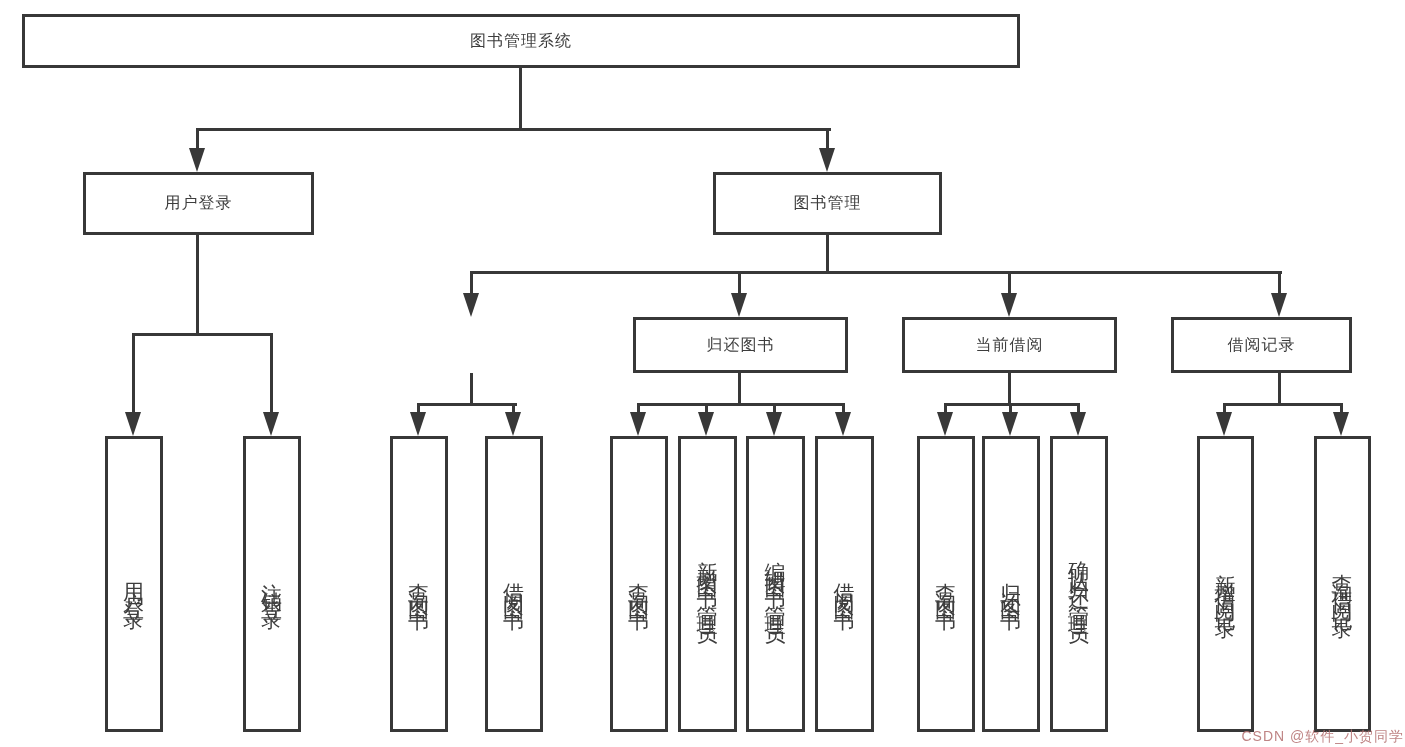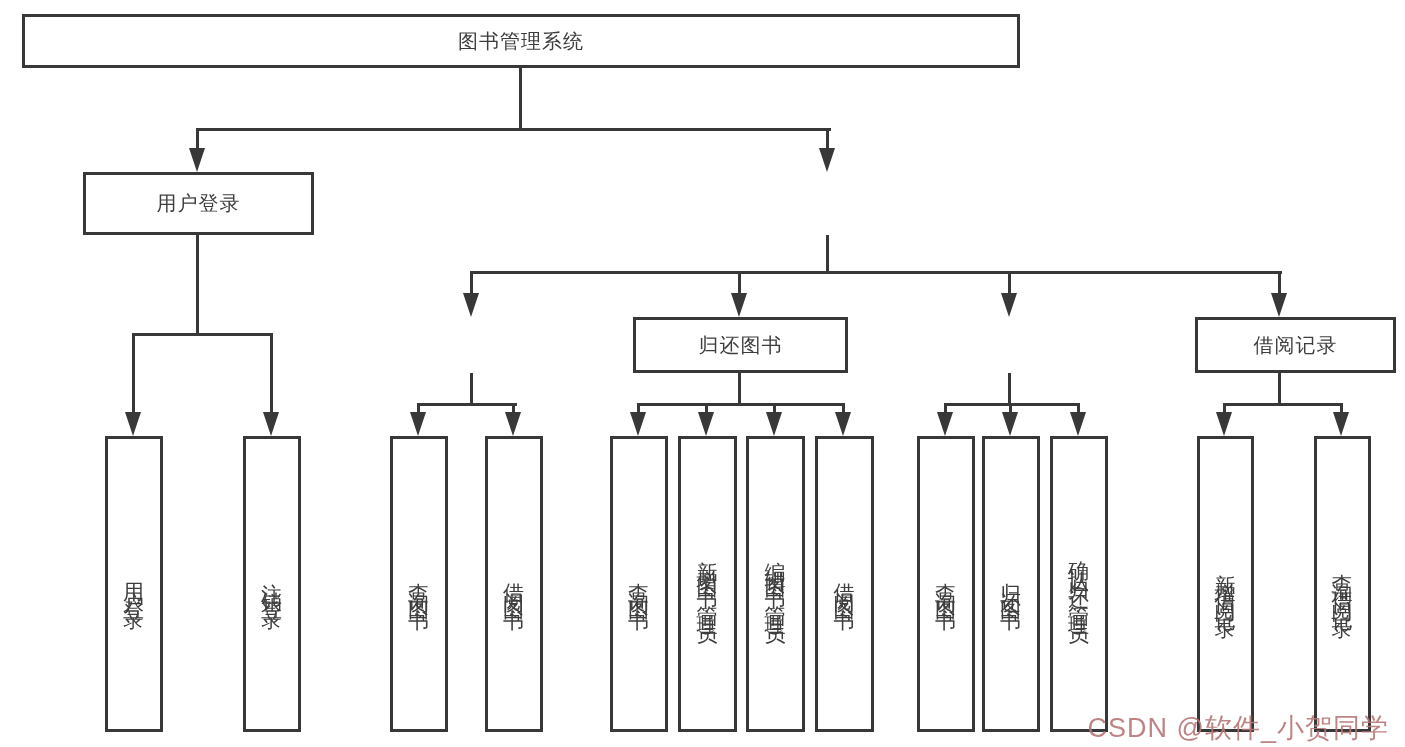--- a/index.html
+++ b/index.html
@@ -13,21 +13,21 @@
   }
   .node {
     position: absolute;
     box-sizing: border-box;
     border: 3px solid var(--line, #383838);
     background: #ffffff;
     display: flex;
     align-items: center;
     justify-content: center;
     color: var(--text, #3d3d3d);
-    font-size: 20px;
+    font-size: 16px;
     letter-spacing: 1px;
   }
   .vnode {
     position: absolute;
     box-sizing: border-box;
     border: 3px solid var(--line, #383838);
     background: #ffffff;
     display: flex;
     align-items: center;
     justify-content: center;
@@ -48,23 +48,23 @@
   .arrow {
     position: absolute;
     width: 0;
     height: 0;
     border-left: 8px solid transparent;
     border-right: 8px solid transparent;
     border-top: 24px solid var(--line, #383838);
   }
   .watermark {
     position: absolute;
-    right: 16px;
+    right: 1px;
     bottom: 1px;
-    font-size: 27px;
+    font-size: 14px;
     letter-spacing: 1px;
     color: #b87777;
     opacity: 0.9;
     white-space: nowrap;
   }
 </style>
 </head>
 <body>
 
 <div id="canvas">
@@ -72,41 +72,43 @@
   <div class="node" style="left:22px; top:14px; width:998px; height:54px;">图书管理系统</div>
 
   <div class="line" style="left:519px; top:68px; width:3px; height:62px;"></div>
   <div class="line" style="left:196px; top:128px; width:635px; height:3px;"></div>
   <div class="line" style="left:196px; top:128px; width:3px; height:22px;"></div>
   <div class="arrow" style="left:189px; top:148px;"></div>
   <div class="line" style="left:826px; top:128px; width:3px; height:22px;"></div>
   <div class="arrow" style="left:819px; top:148px;"></div>
 
   <div class="node" style="left:83px; top:172px; width:231px; height:63px;">用户登录</div>
+  <div class="node" style="left:713px; top:172px; width:229px; height:63px;">图书管理</div>
 
   <div class="line" style="left:196px; top:235px; width:3px; height:100px;"></div>
   <div class="line" style="left:133px; top:333px; width:140px; height:3px;"></div>
   <div class="line" style="left:132px; top:333px; width:3px; height:80px;"></div>
   <div class="arrow" style="left:125px; top:412px;"></div>
   <div class="line" style="left:270px; top:333px; width:3px; height:80px;"></div>
   <div class="arrow" style="left:263px; top:412px;"></div>
 
   <div class="line" style="left:826px; top:235px; width:3px; height:39px;"></div>
   <div class="line" style="left:470px; top:271px; width:812px; height:3px;"></div>
   <div class="line" style="left:470px; top:271px; width:3px; height:22px;"></div>
   <div class="arrow" style="left:463px; top:293px;"></div>
   <div class="line" style="left:738px; top:271px; width:3px; height:22px;"></div>
   <div class="arrow" style="left:731px; top:293px;"></div>
   <div class="line" style="left:1008px; top:271px; width:3px; height:22px;"></div>
   <div class="arrow" style="left:1001px; top:293px;"></div>
   <div class="line" style="left:1278px; top:271px; width:3px; height:22px;"></div>
   <div class="arrow" style="left:1271px; top:293px;"></div>
 
   <div class="node" style="left:633px; top:317px; width:215px; height:56px;">归还图书</div>
-  <div class="node" style="left:1171px; top:317px; width:201px; height:56px;margin-left:24px;">借阅记录</div>
+  <div class="node" style="left:902px; top:317px; width:215px; height:56px;">当前借阅</div>
+  <div class="node" style="left:1171px; top:317px; width:181px; height:56px;">借阅记录</div>
 
   <div class="line" style="left:470px; top:373px; width:3px; height:33px;"></div>
   <div class="line" style="left:417px; top:403px; width:100px; height:3px;"></div>
   <div class="line" style="left:417px; top:403px; width:3px; height:10px;"></div>
   <div class="arrow" style="left:410px; top:412px;"></div>
   <div class="line" style="left:512px; top:403px; width:3px; height:10px;"></div>
   <div class="arrow" style="left:505px; top:412px;"></div>
 
   <div class="line" style="left:738px; top:373px; width:3px; height:33px;"></div>
   <div class="line" style="left:637px; top:403px; width:208px; height:3px;"></div>

